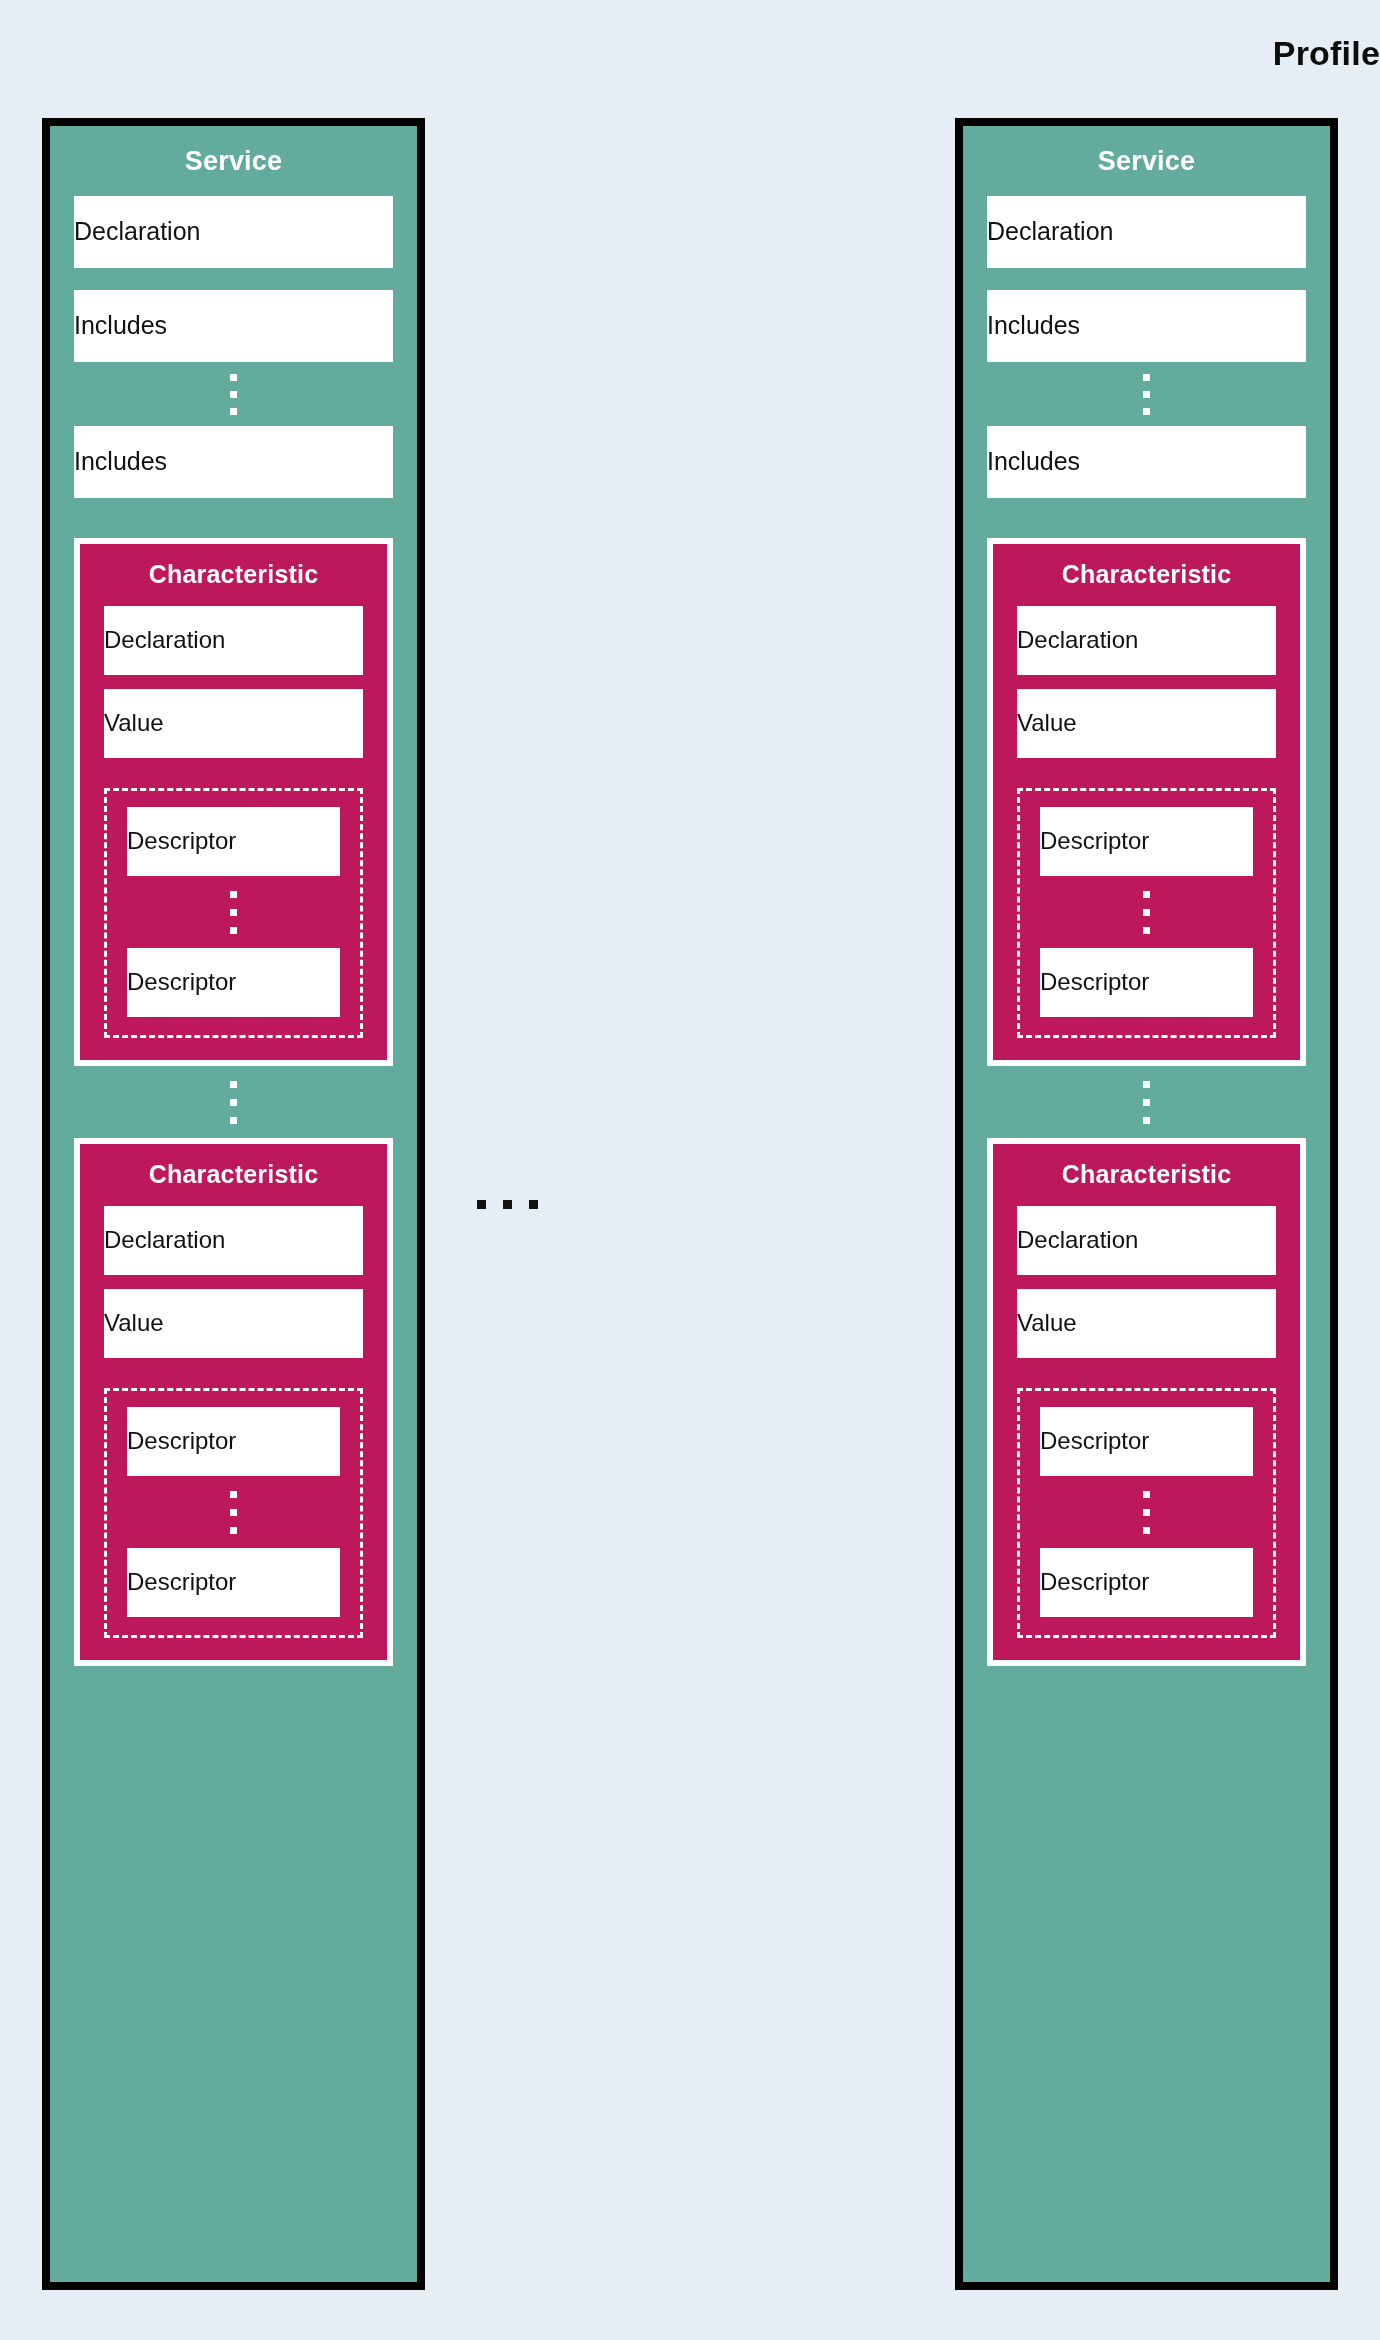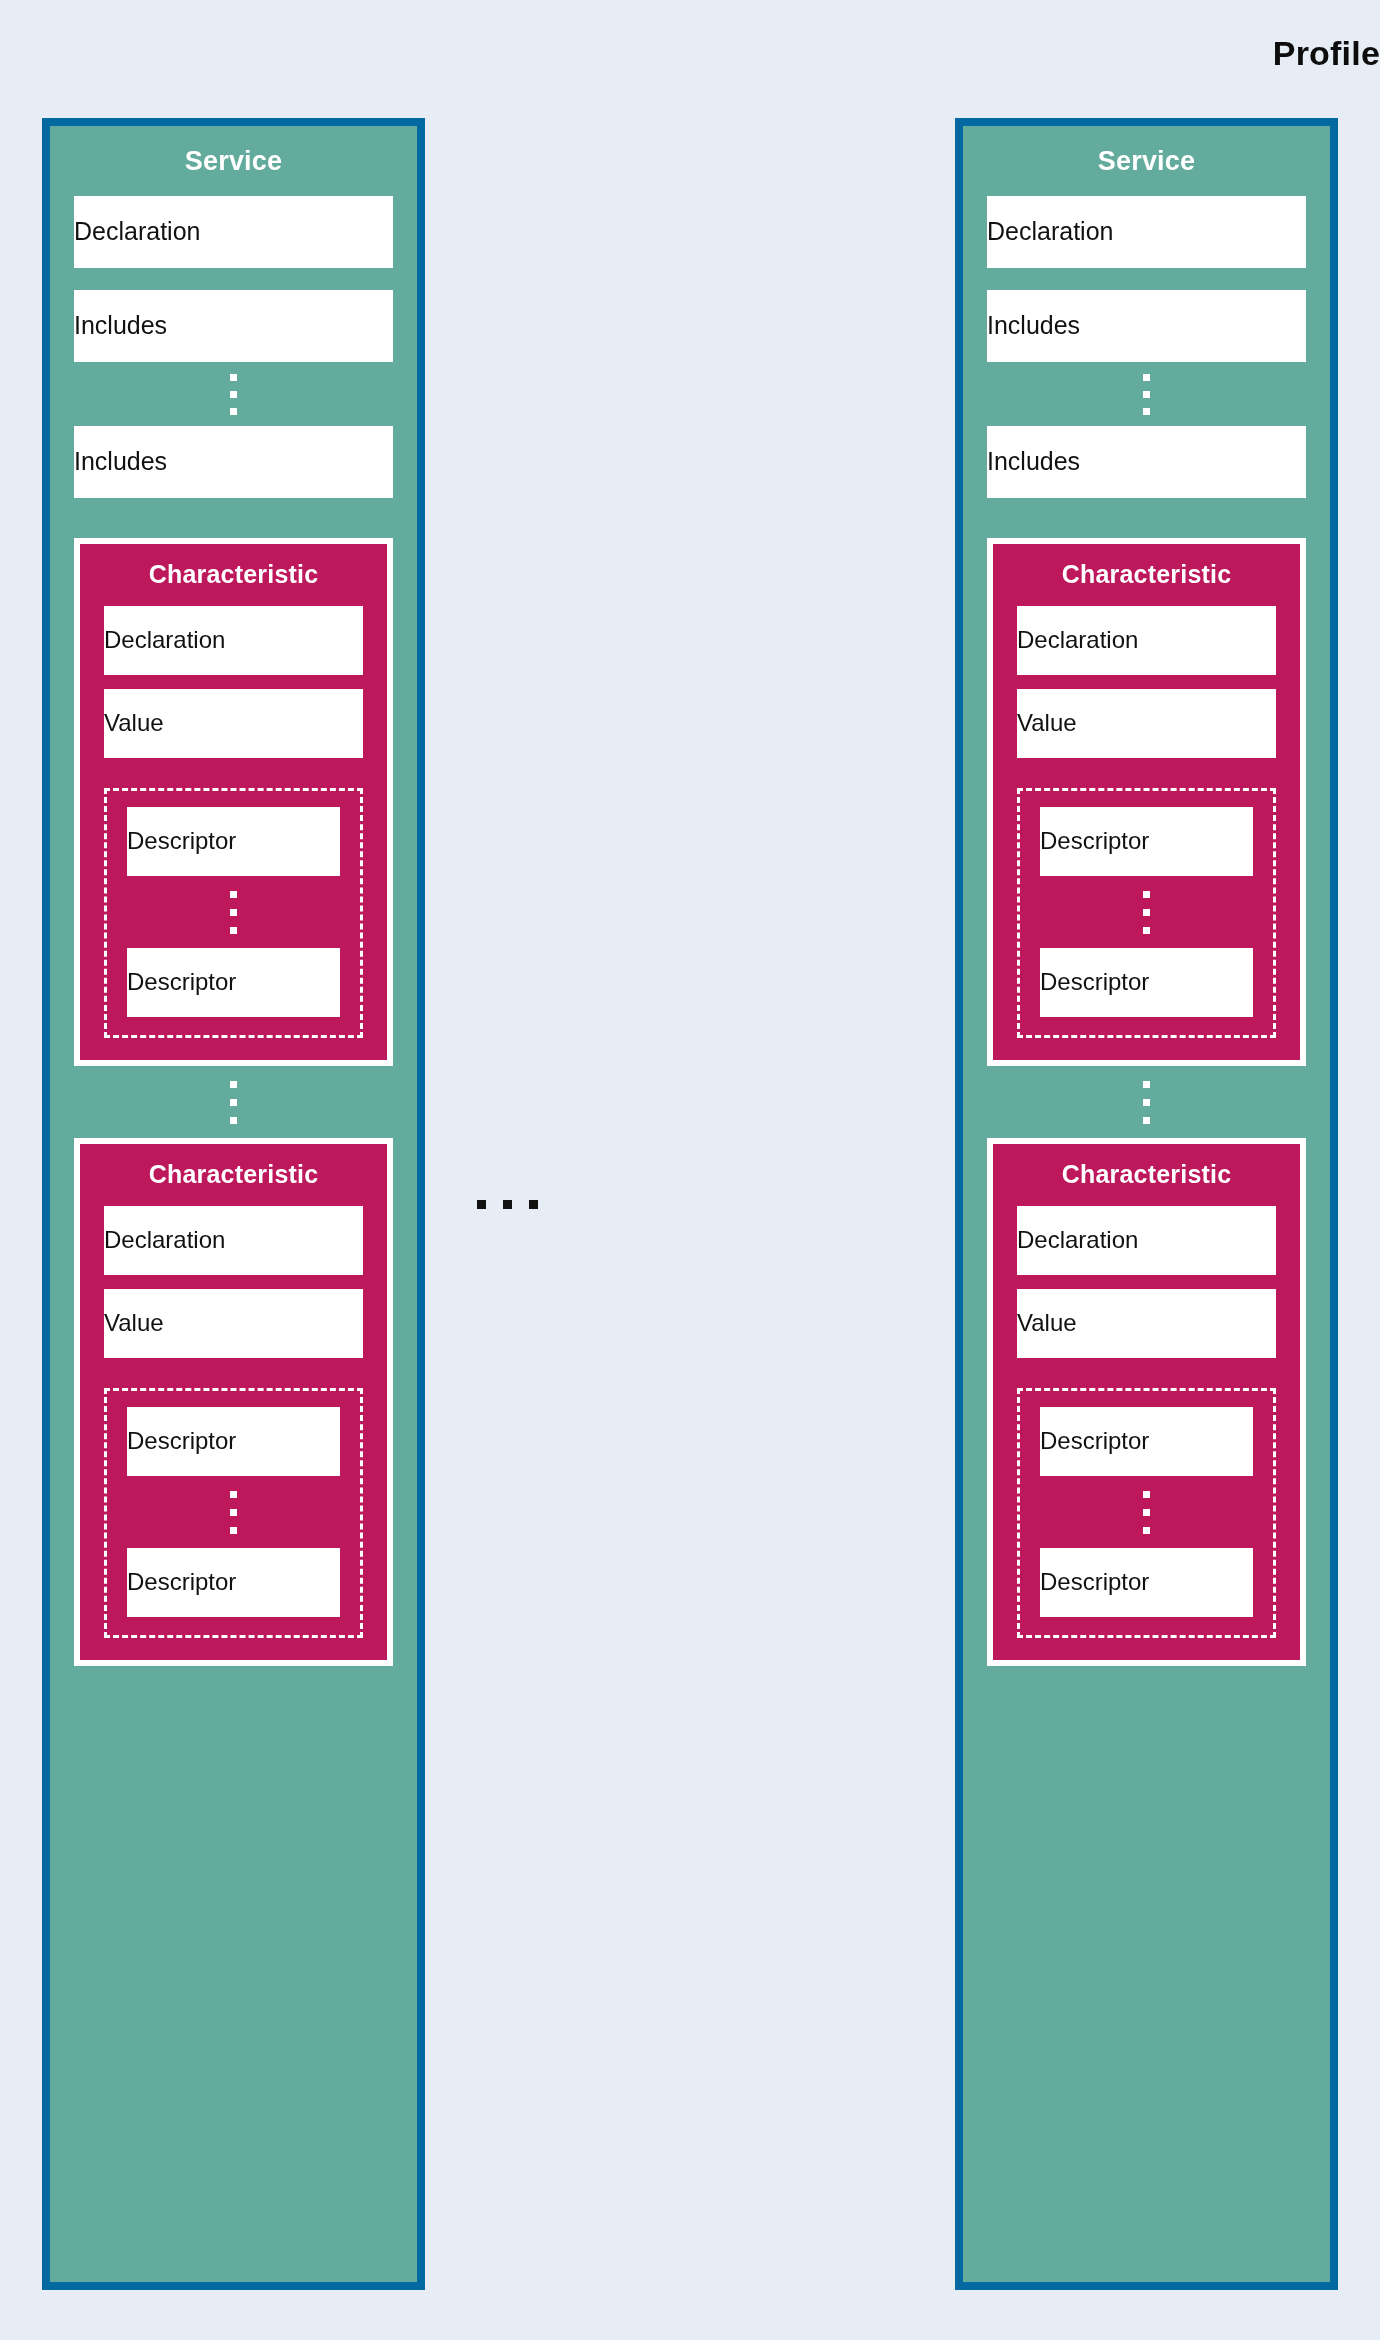--- a/index.html
+++ b/index.html
@@ -45,21 +45,21 @@
     display: flex;
     flex-direction: row;
     align-items: stretch;
     justify-content: space-between;
   }
 
   .service {
     box-sizing: border-box;
     width: 383px;
     background: #63ac9d;
-    border: 8px solid #0369a1;
+    border: 8px solid #000000;
     padding: 20px 24px 26px 24px;
     display: flex;
     flex-direction: column;
   }
 
   .service-title {
     text-align: center;
     color: #ffffff;
     font-size: 27px;
     font-weight: bold;

